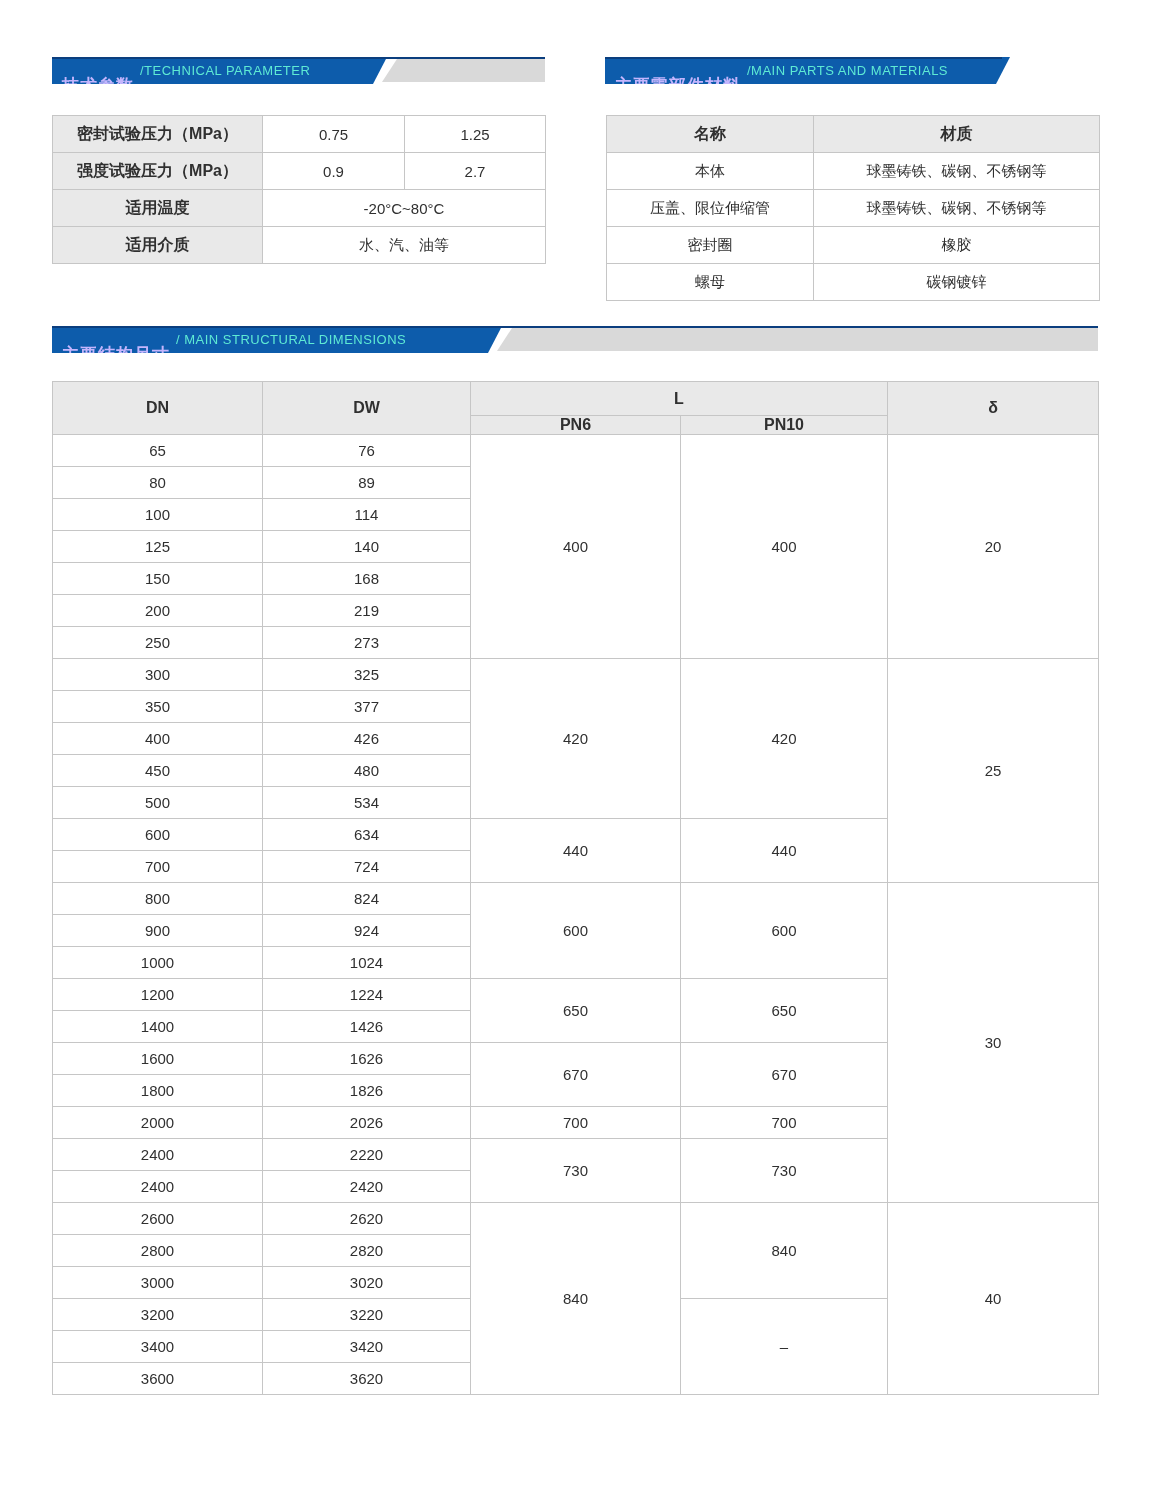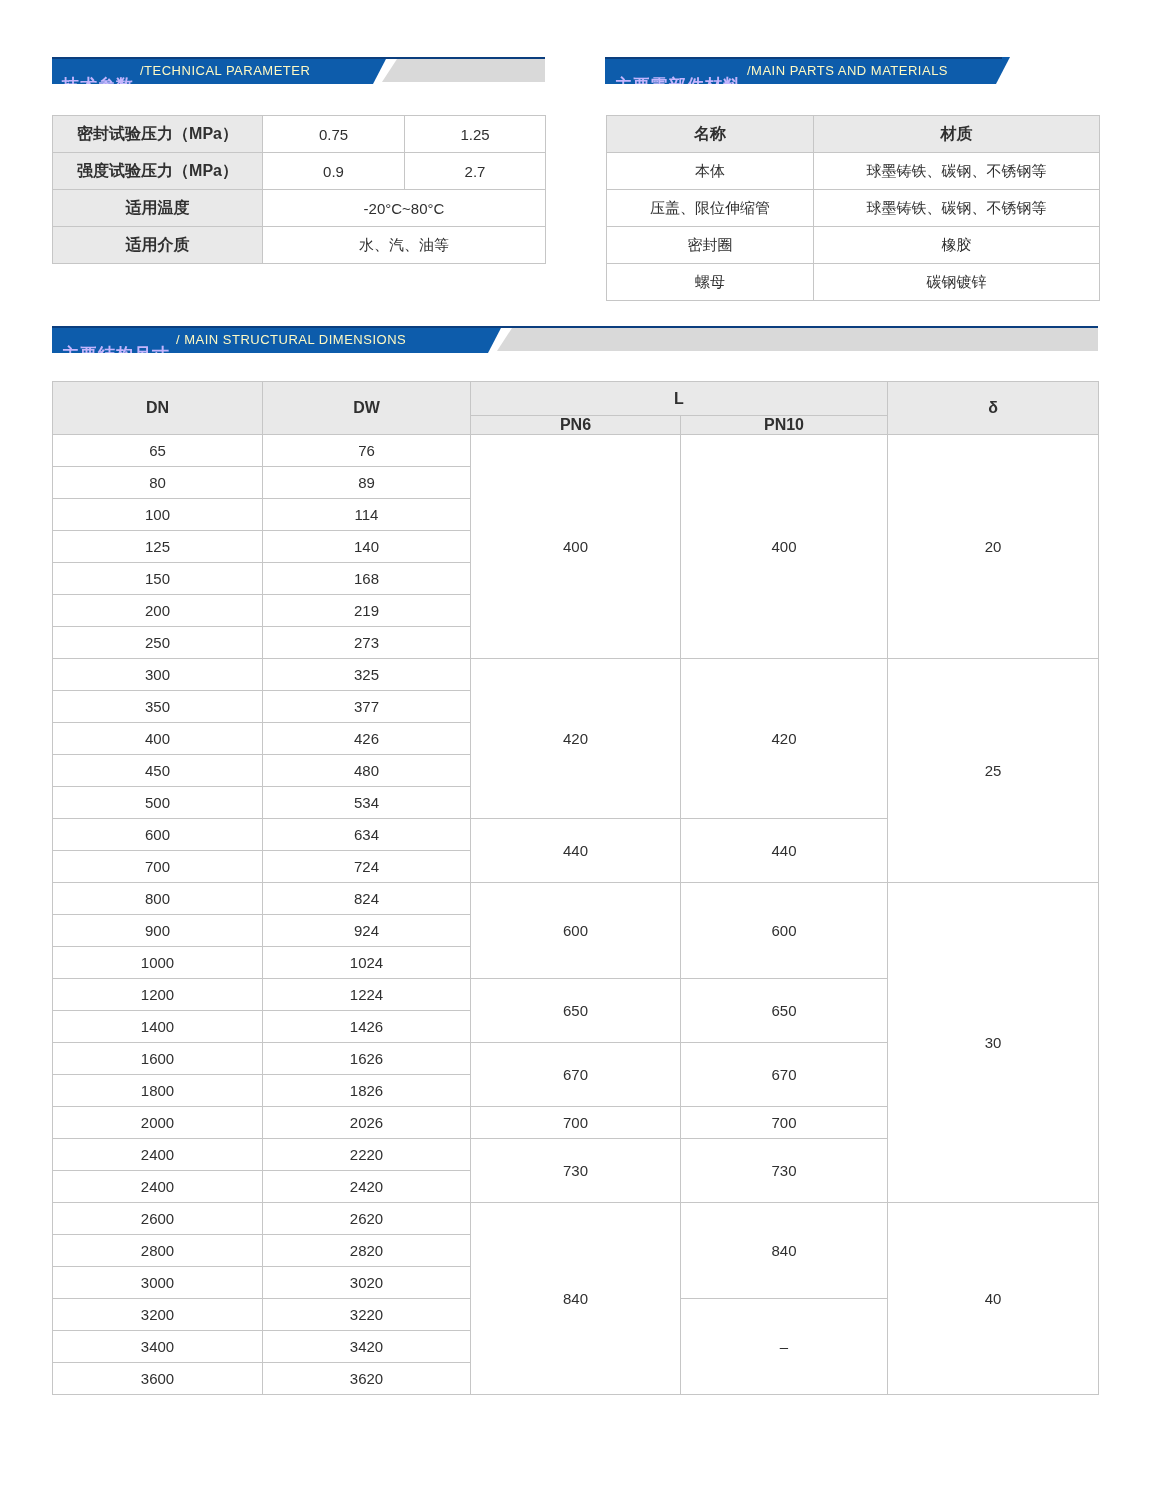--- a/index.html
+++ b/index.html
@@ -19,21 +19,21 @@
     position:absolute; top:2px; bottom:2px; left:0; right:0; background:#d9d9d9;
     clip-path: polygon(calc(var(--bw) + 10px) 0, 100% 0, 100% 100%, calc(var(--bw) - 5px) 100%);
   }
   .banner .blue {
     position:absolute; top:0; bottom:0; left:0; width:var(--bw);
     background:#0d5cab; z-index:2;
     clip-path: polygon(0 0, 100% 0, calc(100% - 14px) 100%, 0 100%);
     display:flex; align-items:center; padding:0 24px 0 10px; white-space:nowrap; overflow:hidden;
   }
   .banner .zh { color:#c4b5fd; font-weight:bold; font-size:17px; letter-spacing:1px;margin-top:29px; }
-  .banner .en { color:#fef9c3; font-size:13px; margin-left:6px; letter-spacing:0.5px; }
+  .banner .en { color:#5eead4; font-size:13px; margin-left:6px; letter-spacing:0.5px; }
   .banner--tech { --bw:335px; width:493px; }
   .banner--mat  { --bw:405px; width:397px;text-align:right; }
   .banner--dim  { --bw:450px; width:1046px; margin:25px 53px 0 52px; }
 
   
   table { border-collapse:collapse; table-layout:fixed; }
   th, td { border:1px solid #c6c6c6; text-align:center; vertical-align:middle; padding:0 4px; overflow:hidden; }
   th { background:#e9e9e9; font-weight:bold; font-size:16px; }
   td { background:#ffffff; font-size:15px; }
 

